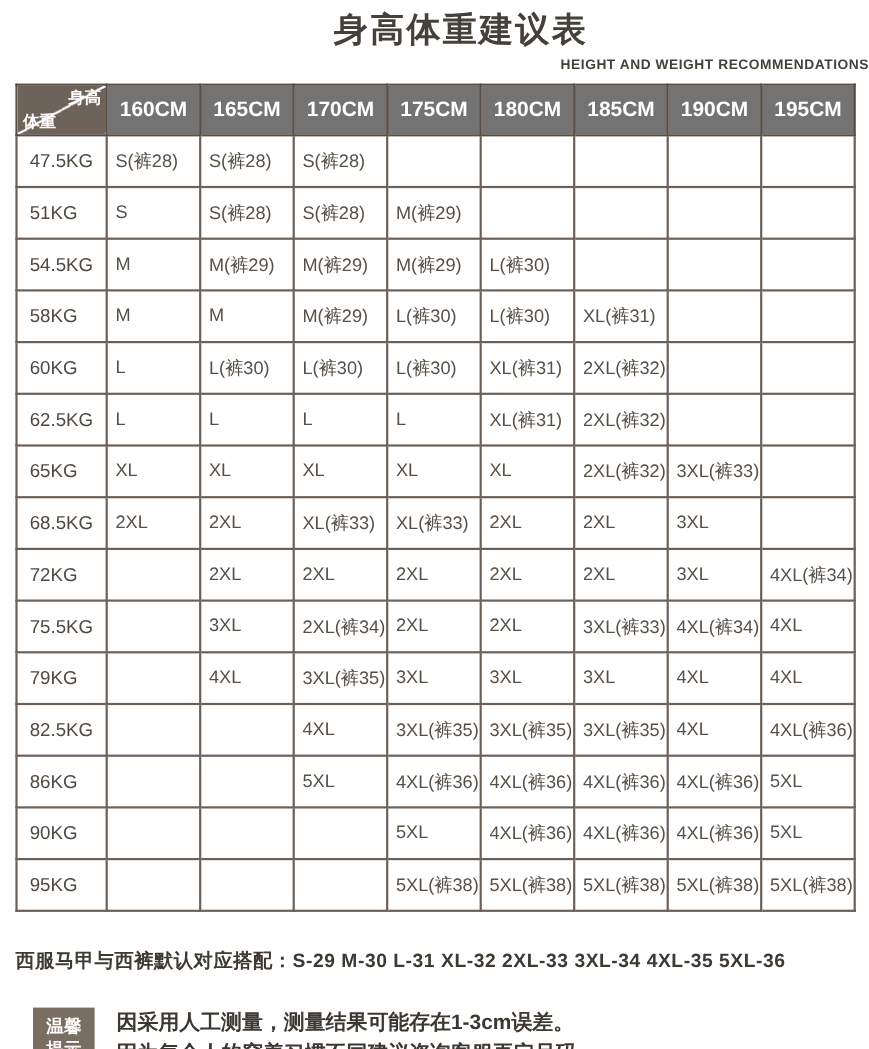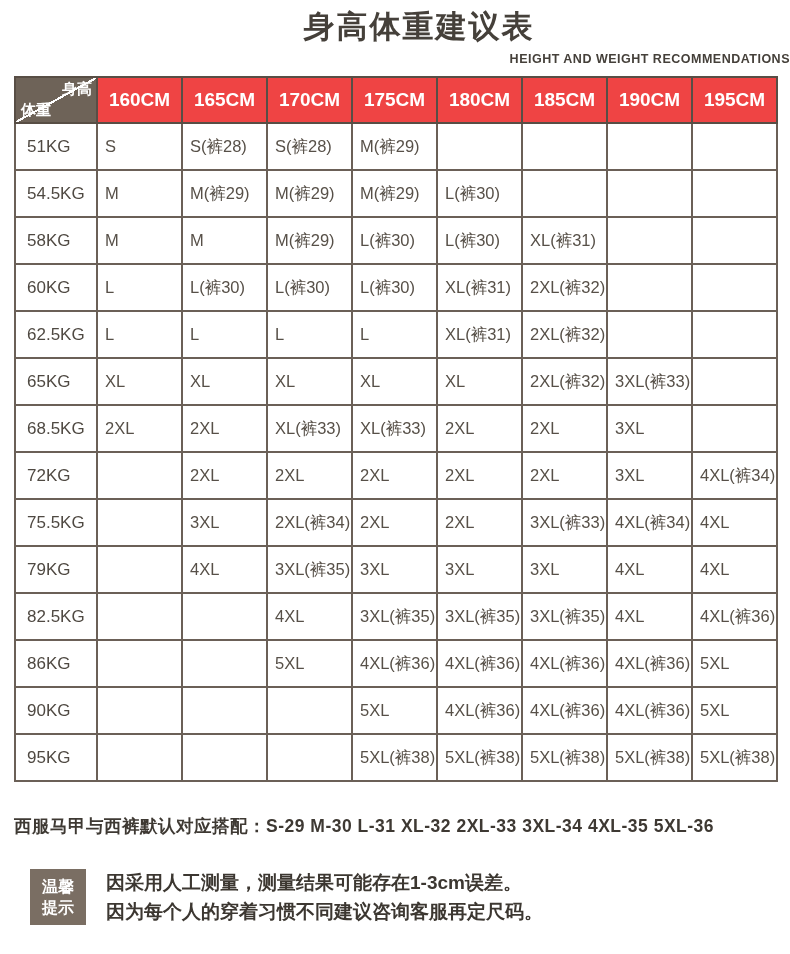--- a/index.html
+++ b/index.html
@@ -34,21 +34,21 @@
     width: 762px;
     margin: 10px 14px 0 14px;
   }
   .size-table col.w-col { width: 82px; }
   .size-table col.h-col { width: 85px; }
   .size-table th, .size-table td {
     border: 2px solid #6b6057;
     overflow: hidden;
   }
   .size-table thead th {
-    background: #ef4444;
+    background: #737373;
     border-color: #584e45;
     color: #ffffff;
     font-size: 19px;
     font-weight: bold;
     height: 46px;
     text-align: center;
     vertical-align: middle;
   }
   .corner-cell {
     position: relative;
@@ -141,20 +141,31 @@
         <th>170CM</th>
         <th>175CM</th>
         <th>180CM</th>
         <th>185CM</th>
         <th>190CM</th>
         <th>195CM</th>
       </tr>
   </thead>
   <tbody>
 
+  <tr>
+        <td class="weight-cell">47.5KG</td>
+        <td>S(裤28)</td>
+        <td>S(裤28)</td>
+        <td>S(裤28)</td>
+        <td></td>
+        <td></td>
+        <td></td>
+        <td></td>
+        <td></td>
+      </tr>
       <tr>
         <td class="weight-cell">51KG</td>
         <td>S</td>
         <td>S(裤28)</td>
         <td>S(裤28)</td>
         <td>M(裤29)</td>
         <td></td>
         <td></td>
         <td></td>
         <td></td>

